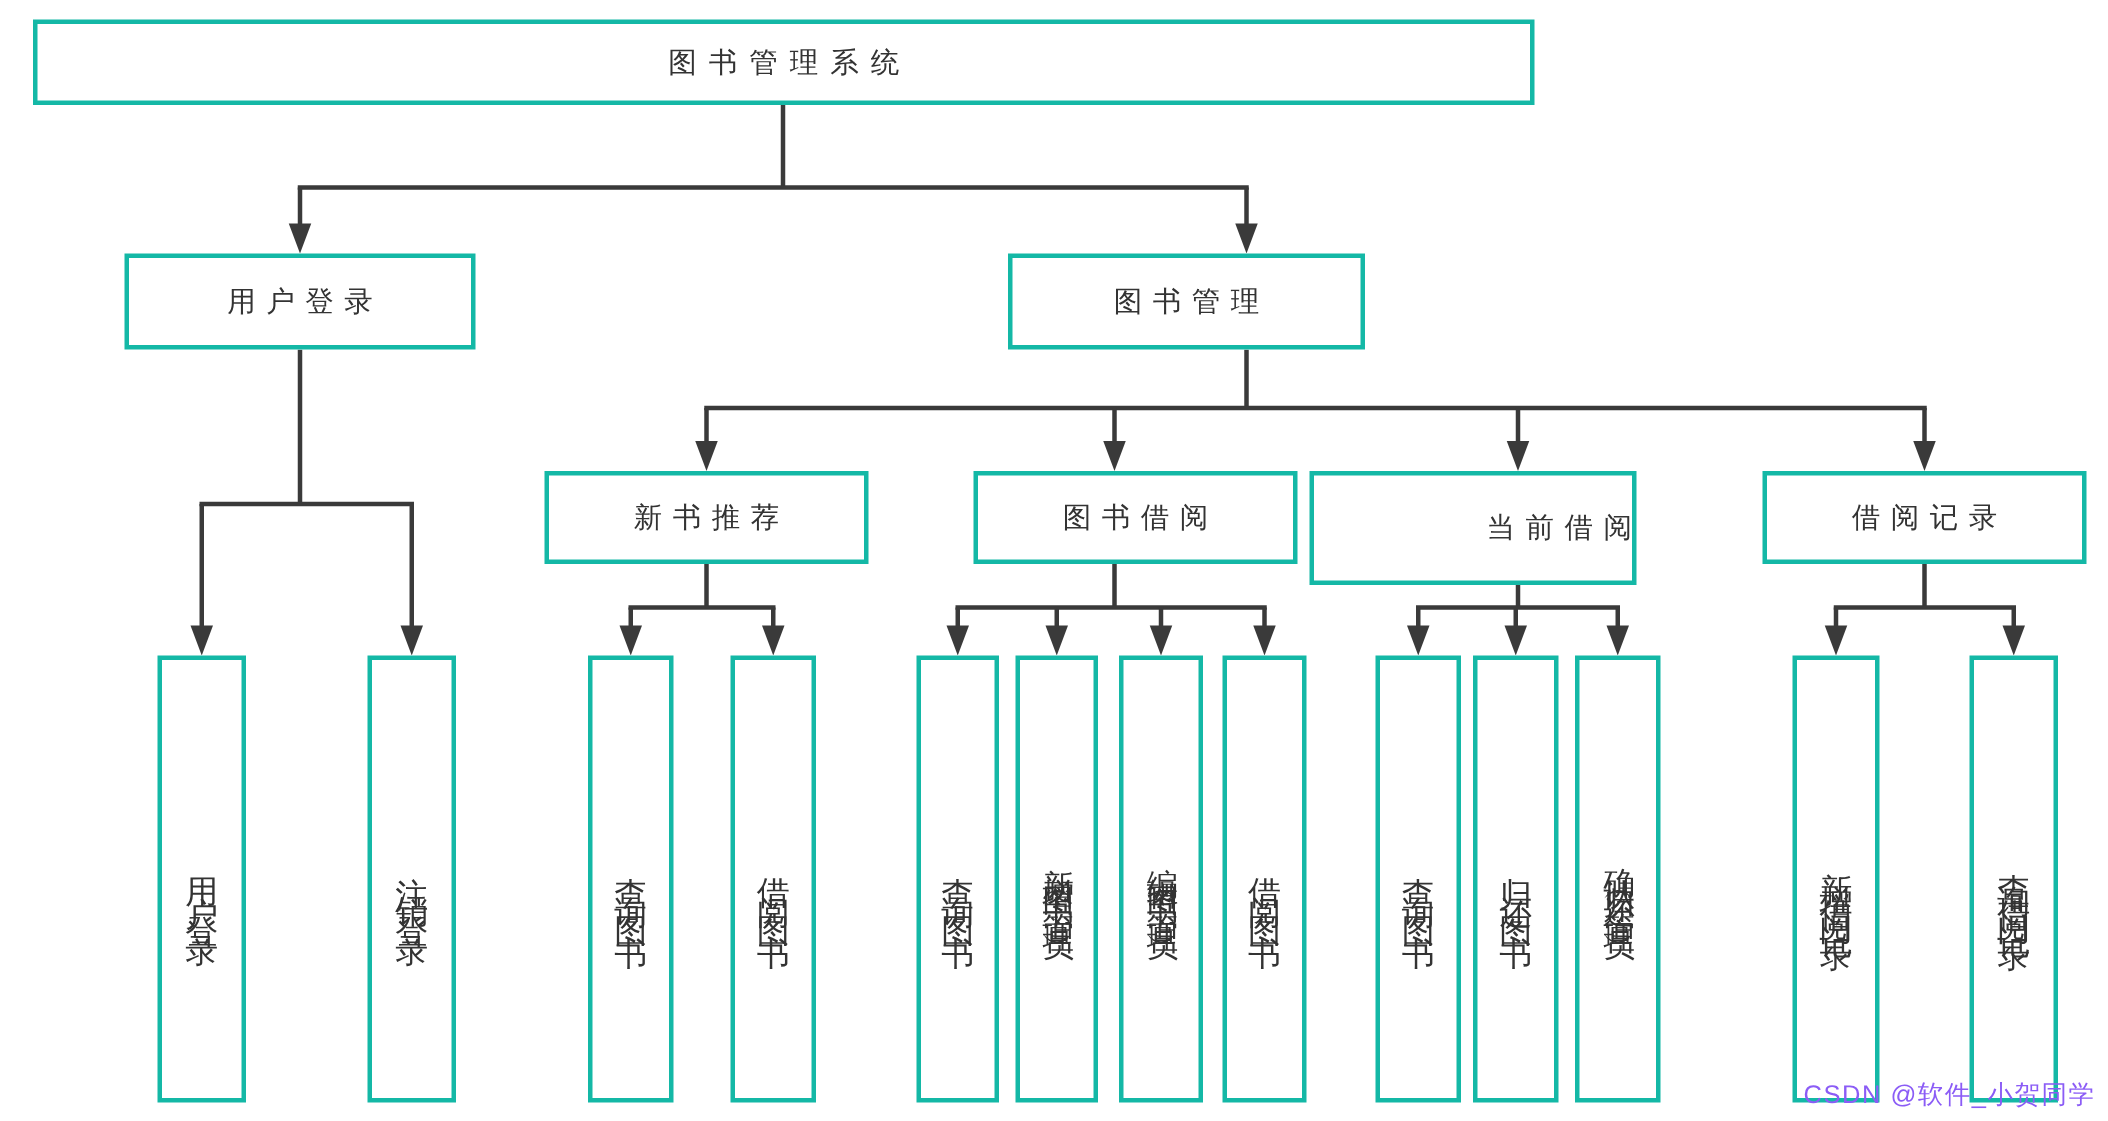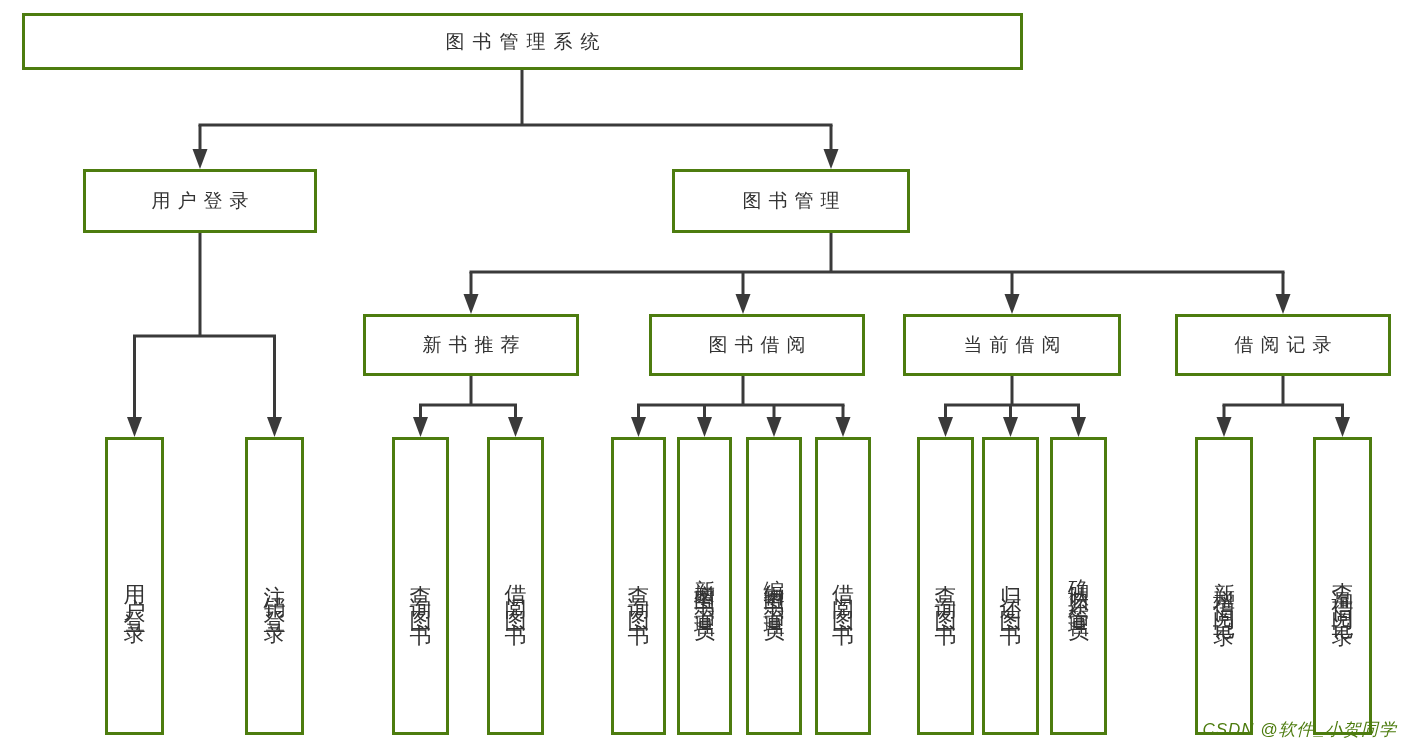--- a/index.html
+++ b/index.html
@@ -12,21 +12,21 @@
     overflow: hidden;
   }
   #connector-layer {
     position: absolute;
     left: 0; top: 0;
     width: 1405px; height: 747px;
   }
   .node {
     position: absolute;
     box-sizing: border-box;
-    border: 3px solid #4d7c0f;
+    border: 3px solid #14b8a6;
     background: #ffffff;
     display: flex;
     align-items: center;
     justify-content: center;
     color: #333333;
   }
   .hbox span {
     font-size: 19px;
     letter-spacing: 7px;
     margin-right: -7px;
@@ -44,23 +44,22 @@
   }
   .vs13 span { font-size: 22px; letter-spacing: 13px; margin-bottom: -13px; }
   .vs9  span { font-size: 22px; letter-spacing: 9px;  margin-bottom: -9px; }
   .vs6  span { font-size: 21px; letter-spacing: 6px;  margin-bottom: -6px; }
   #watermark {
     position: absolute;
     right: 8px;
     top: 718px;
     font-size: 17px;
     letter-spacing: 1px;
-    color: #4d7c0f;
+    color: #8b5cf6;
     white-space: nowrap;
-    font-style: italic;
   }
 </style>
 </head>
 <body>
 
 <div id="canvas">
 
   <svg id="connector-layer" width="1405" height="747" viewBox="0 0 1405 747" aria-hidden="true">
       <line x1="522" y1="70" x2="522" y2="125" stroke="#3a3a3a" stroke-width="3"></line>
       <line x1="198.5" y1="125" x2="832.5" y2="125" stroke="#3a3a3a" stroke-width="3"></line>
@@ -126,21 +125,21 @@
   <div class="node hbox" style="left:672px; top:169px; width:238px; height:64px;">
     <span>图书管理</span>
   </div>
 
   <div class="node hbox" style="left:363px; top:314px; width:216px; height:62px;">
     <span>新书推荐</span>
   </div>
   <div class="node hbox" style="left:649px; top:314px; width:216px; height:62px;">
     <span>图书借阅</span>
   </div>
-  <div class="node hbox" style="left:903px; top:314px; width:218px; height:62px;">
+  <div class="node hbox" style="left:873px; top:314px; width:218px; height:76px;justify-content:flex-end;">
     <span>当前借阅</span>
   </div>
   <div class="node hbox" style="left:1175px; top:314px; width:216px; height:62px;">
     <span>借阅记录</span>
   </div>
 
   <div class="node vbox vs13" style="left:105px; top:437px; width:59px; height:298px;">
     <span>用户登录</span>
   </div>
   <div class="node vbox vs13" style="left:245px; top:437px; width:59px; height:298px;">

